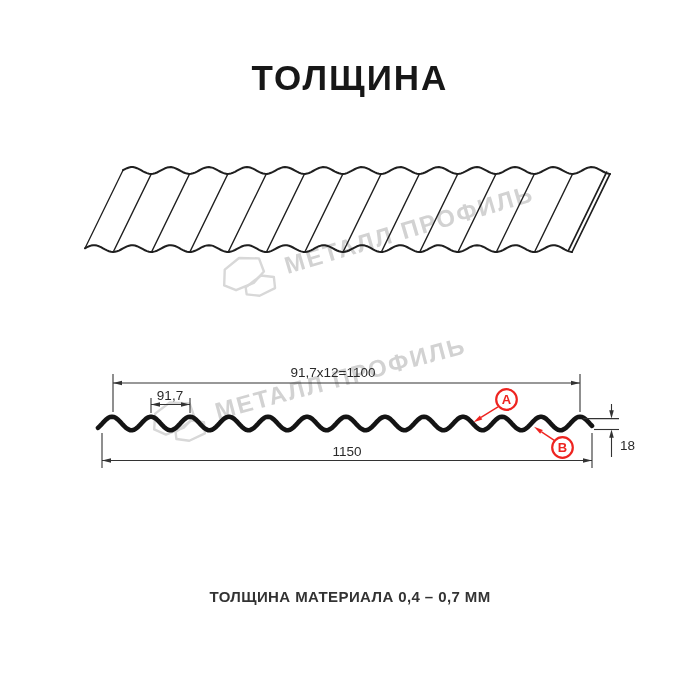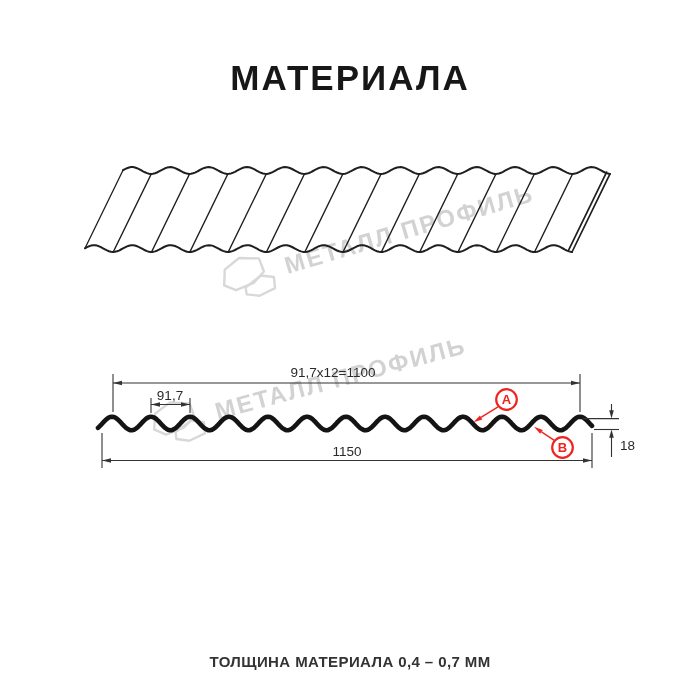--- a/index.html
+++ b/index.html
@@ -16,21 +16,21 @@
     font-size:35px;font-weight:700;letter-spacing:2px;
     color:#171717;z-index:3;
   }
   .subtitle{
     position:absolute;top:100px;left:0;right:0;
     text-align:center;
     font-size:15px;font-weight:700;letter-spacing:1px;
     color:#222;z-index:3;
   }
   .footer-note{
-    position:absolute;top:653px;left:0;right:0;
+    position:absolute;top:588px;left:0;right:0;
     text-align:center;
     font-size:15px;font-weight:700;letter-spacing:0.4px;
     color:#333;z-index:3;
   }
   .wm{
     position:absolute;display:flex;align-items:center;gap:10px;
     transform-origin:0 50%;
     color:#d2d2d2;font-weight:700;font-size:24px;letter-spacing:2px;
     white-space:nowrap;z-index:1;user-select:none;
   }
@@ -39,21 +39,21 @@
   .wm svg{display:block;}
   .drawing-svg{position:absolute;left:0;top:0;z-index:2;}
   .dim-text{font-family:"Liberation Sans",sans-serif;font-size:13.5px;fill:#2a2a2a;}
   .marker-letter{font-family:"Liberation Sans",sans-serif;font-size:13px;font-weight:700;}
 </style>
 </head>
 <body>
 
 <div class="page">
 
-  <div class="title">МАТЕРИАЛА</div>
+  <div class="title">ТОЛЩИНА</div>
 
   <div class="wm wm-top">
     <svg width="56" height="46" viewBox="0 0 56 46">
       <path d="M2,24 L7,9 L24,2 L43,8 L44,22 L31,30 L12,32 Z" fill="none" stroke="#d8d8d8" stroke-width="2.4" stroke-linejoin="round"></path>
       <path d="M22,32 L40,25 L52,30 L50,41 L33,44 L21,39 Z" fill="none" stroke="#d8d8d8" stroke-width="2.4" stroke-linejoin="round"></path>
     </svg>
     <span>МЕТАЛЛ ПРОФИЛЬ</span>
   </div>
 
   <div class="wm wm-bottom">

